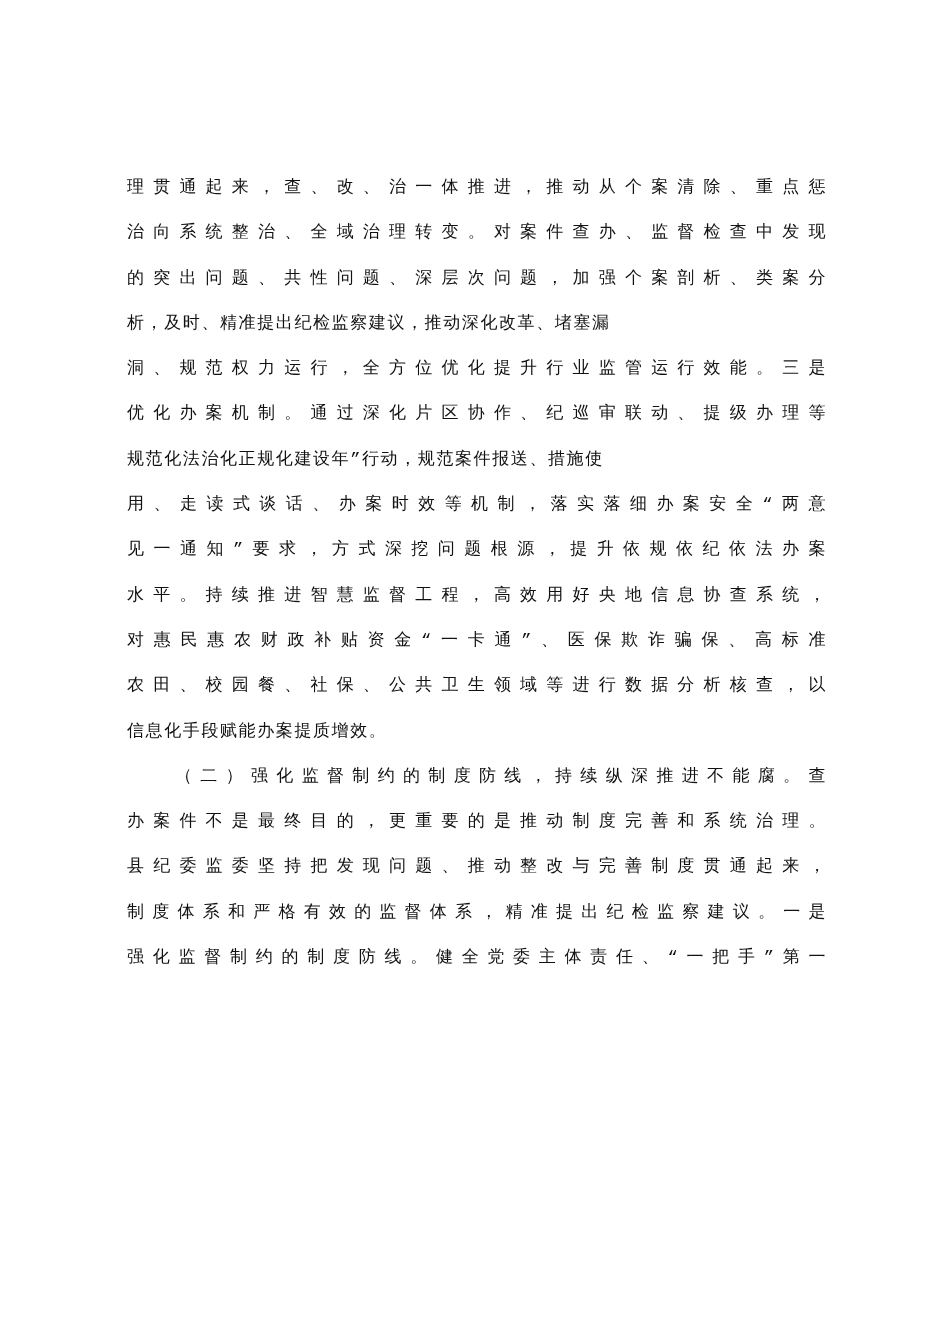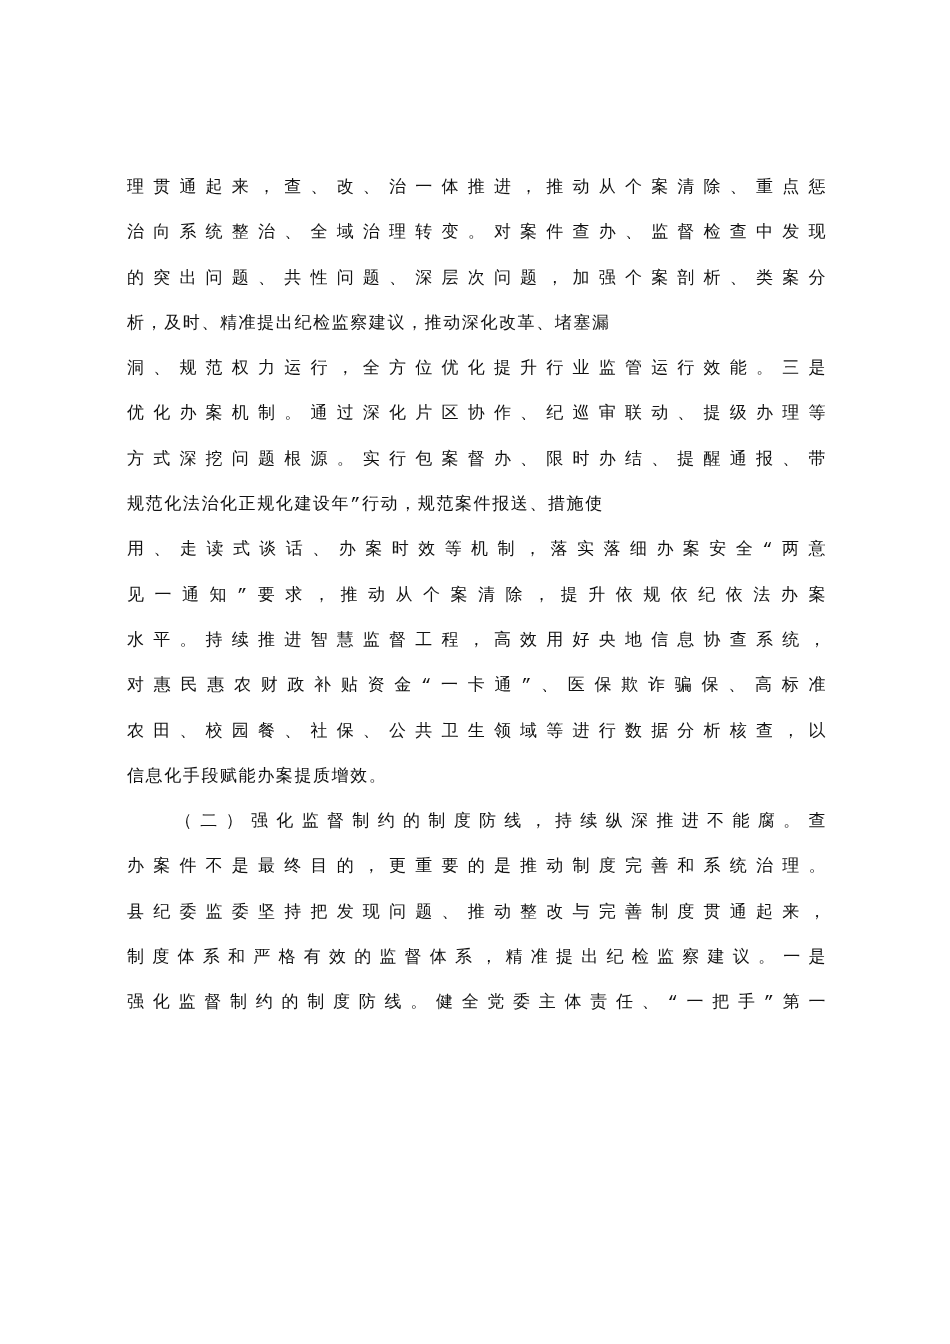--- a/index.html
+++ b/index.html
@@ -40,24 +40,23 @@
 </head>
 <body>
 
 <div class="page">
   <div class="line justify">理贯通起来，查、改、治一体推进，推动从个案清除、重点惩</div>
   <div class="line justify">治向系统整治、全域治理转变。对案件查办、监督检查中发现</div>
   <div class="line justify">的突出问题、共性问题、深层次问题，加强个案剖析、类案分</div>
   <div class="line">析，及时、精准提出纪检监察建议，推动深化改革、堵塞漏</div>
   <div class="line justify">洞、规范权力运行，全方位优化提升行业监管运行效能。三是</div>
   <div class="line justify">优化办案机制。通过深化片区协作、纪巡审联动、提级办理等</div>
-  <div class="line justify">方式深挖问题根源。实行包案督办、限时办结、提醒通报、带</div>
   <div class="line">规范化法治化正规化建设年”行动，规范案件报送、措施使</div>
   <div class="line justify">用、走读式谈话、办案时效等机制，落实落细办案安全“两意</div>
-  <div class="line justify">见一通知”要求，推动从个案清除，提升依规依纪依法办案</div>
+  <div class="line justify">见一通知”要求，方式深挖问题根源，提升依规依纪依法办案</div>
   <div class="line justify">水平。持续推进智慧监督工程，高效用好央地信息协查系统，</div>
   <div class="line justify">对惠民惠农财政补贴资金“一卡通”、医保欺诈骗保、高标准</div>
   <div class="line justify">农田、校园餐、社保、公共卫生领域等进行数据分析核查，以</div>
   <div class="line">信息化手段赋能办案提质增效。</div>
   <div class="line justify indent">（二）强化监督制约的制度防线，持续纵深推进不能腐。查</div>
   <div class="line justify">办案件不是最终目的，更重要的是推动制度完善和系统治理。</div>
   <div class="line justify">县纪委监委坚持把发现问题、推动整改与完善制度贯通起来，</div>
   <div class="line justify">制度体系和严格有效的监督体系，精准提出纪检监察建议。一是</div>
   <div class="line justify">强化监督制约的制度防线。健全党委主体责任、“一把手”第一</div>
 </div>

